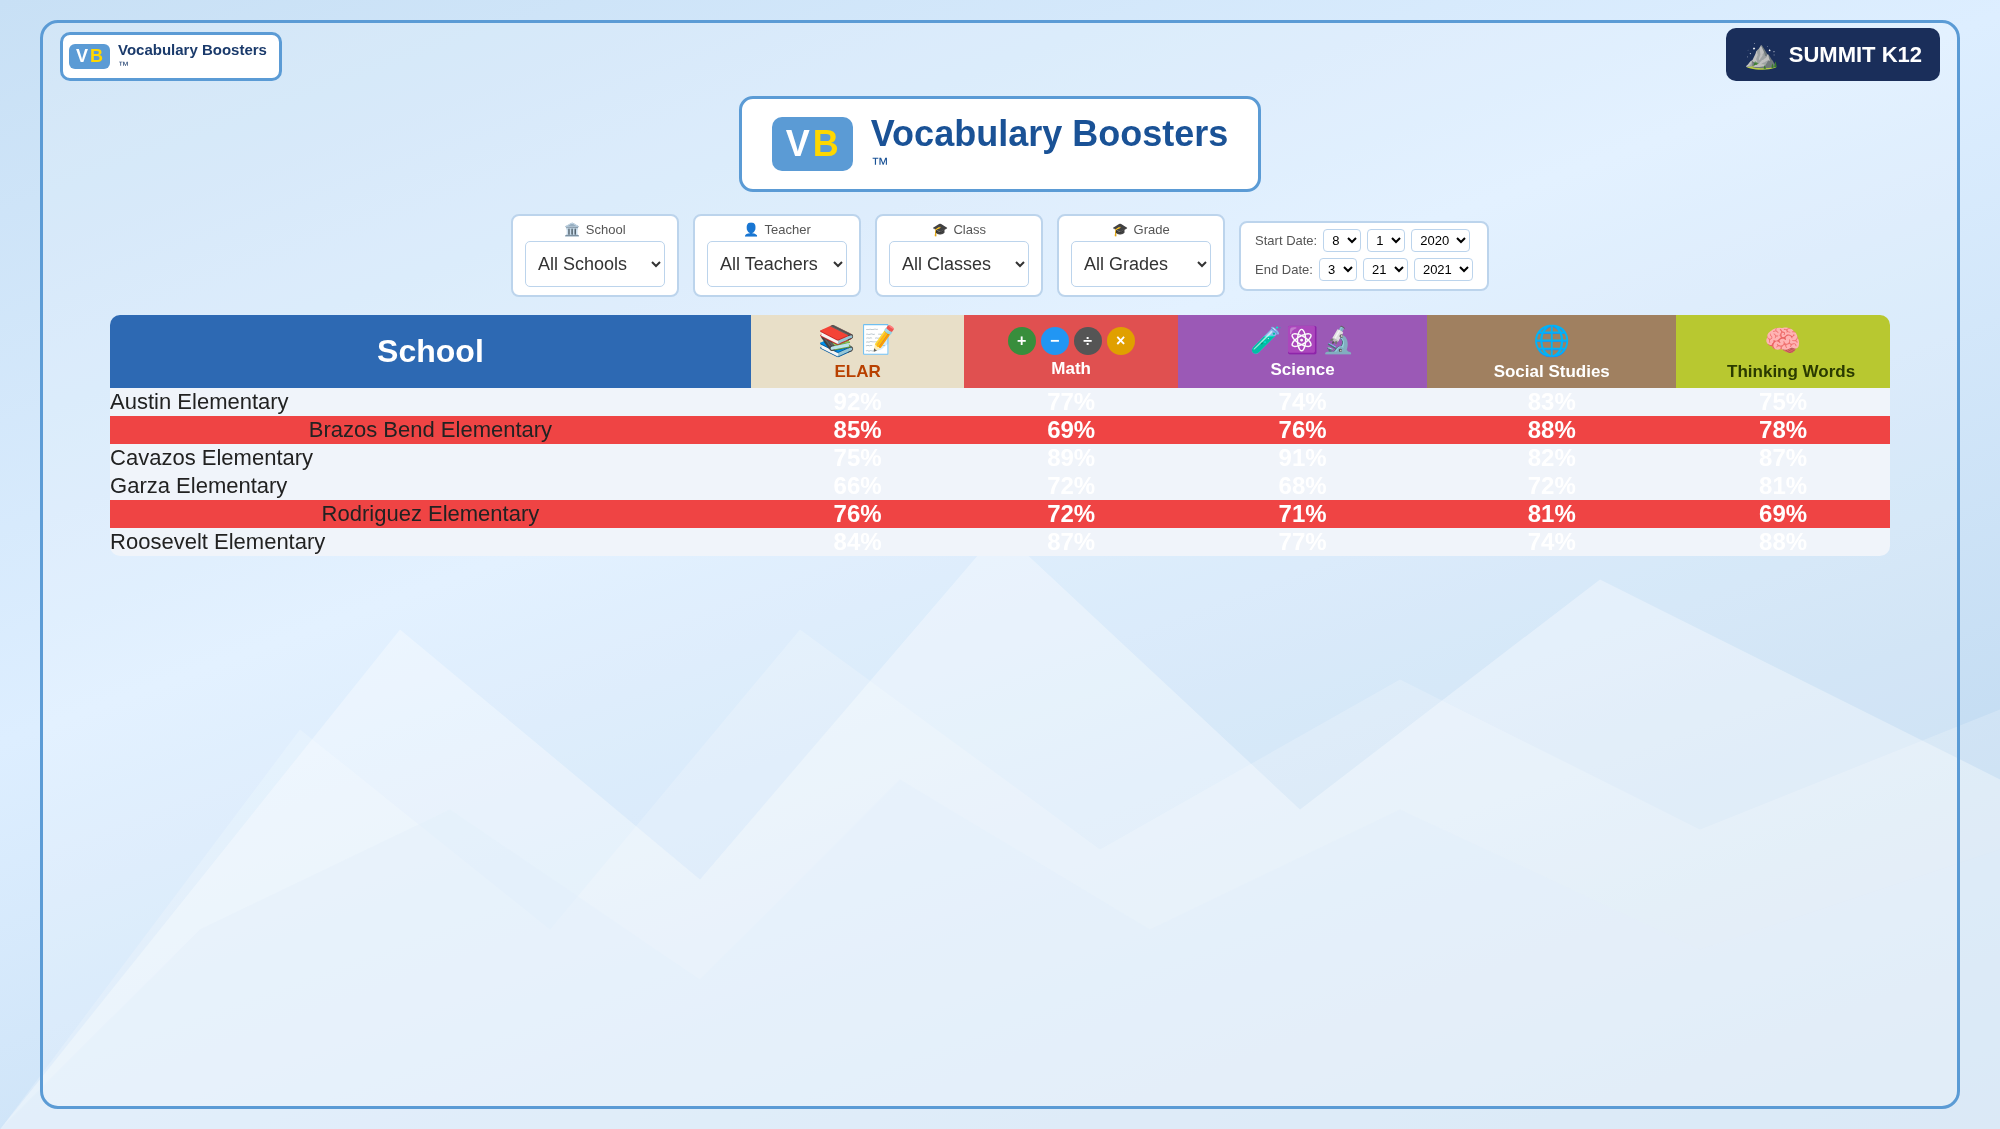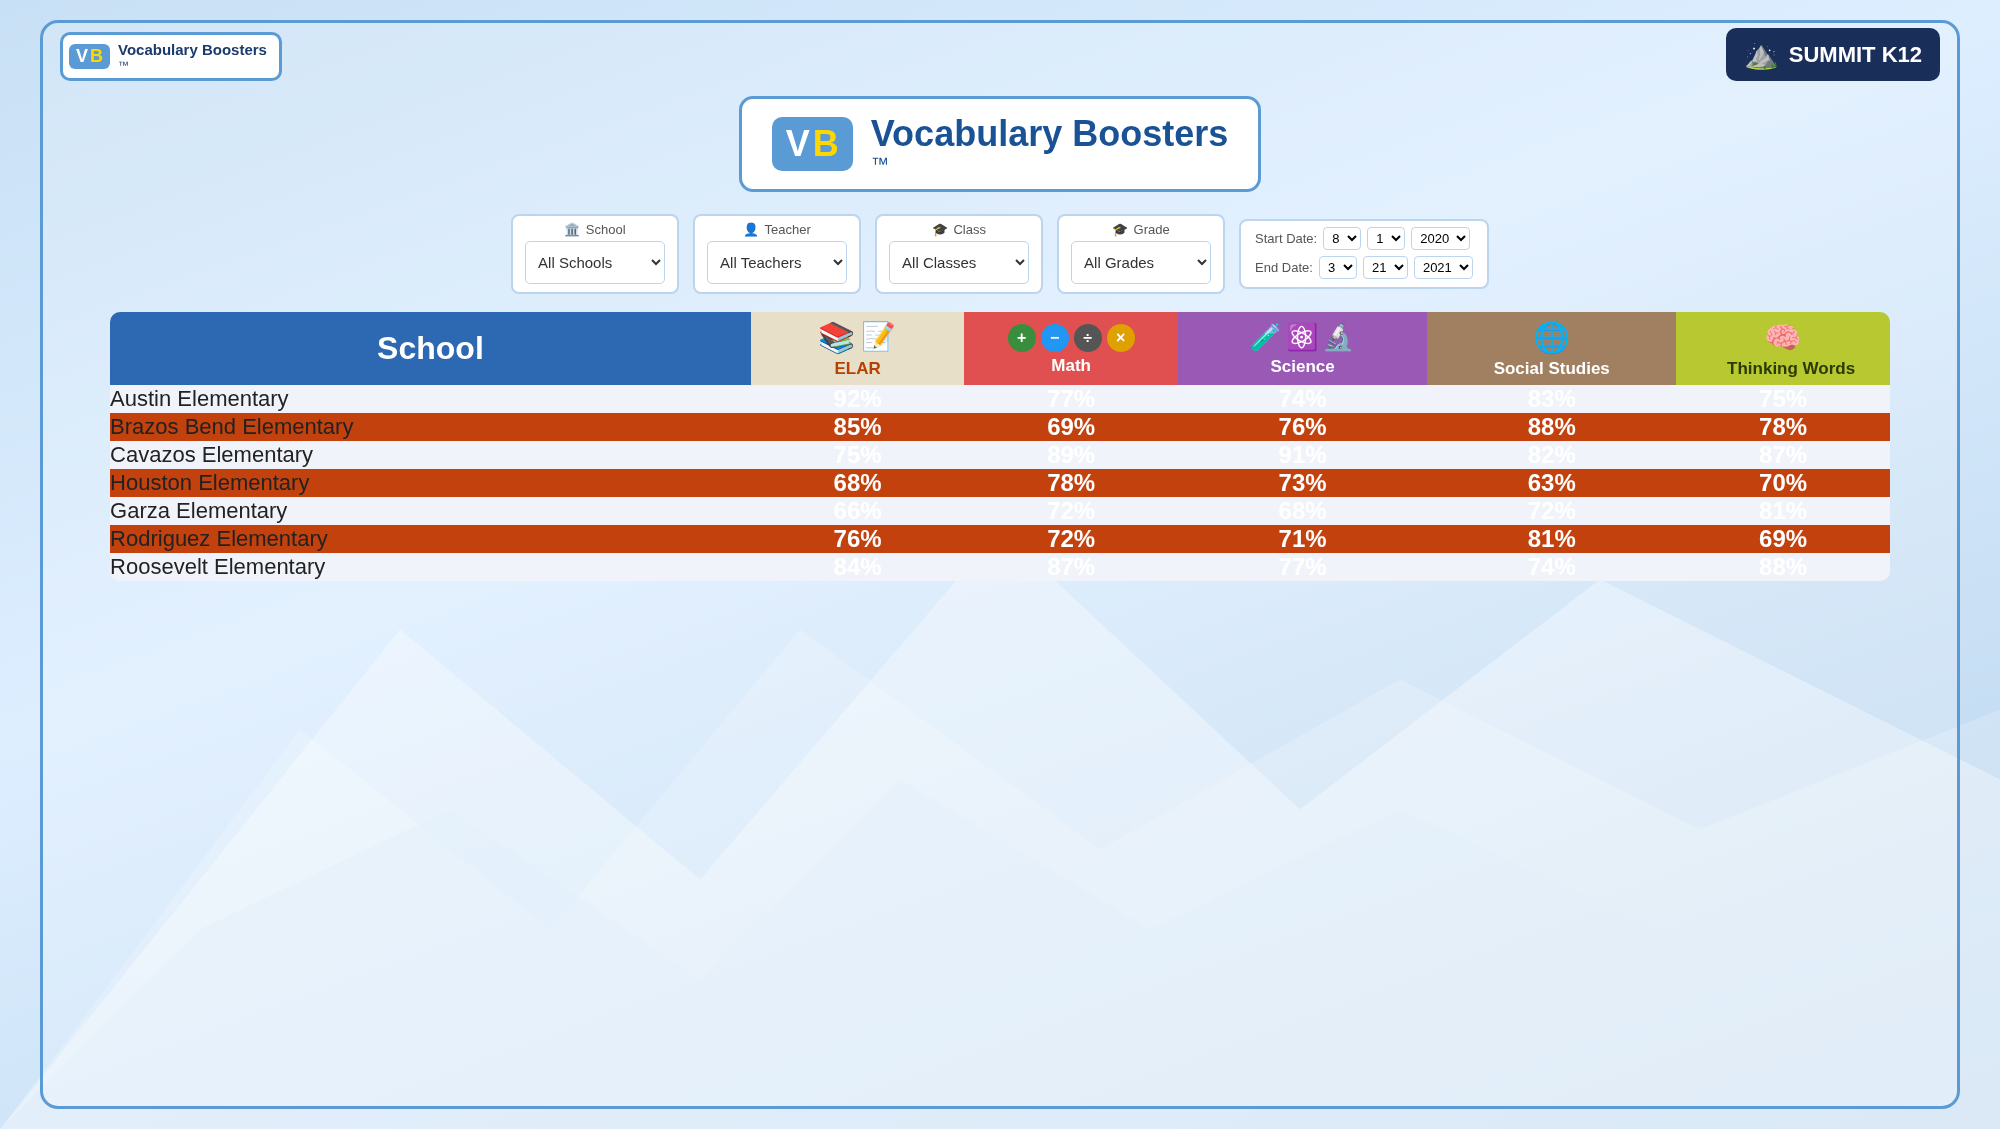--- a/index.html
+++ b/index.html
@@ -136,21 +136,21 @@
       color: #555;
       margin-bottom: 4px;
       display: flex;
       align-items: center;
       gap: 5px;
     }
     .filter-select {
       border: 1px solid #bcd4ec;
       border-radius: 5px;
       padding: 11px 8px;
-      font-size: 15px;
+      font-size: 18px;
       color: #333;
       background: white;
       min-width: 140px;
     }
     .date-group {
       display: flex;
       flex-direction: column;
       gap: 6px;
       background: white;
       border: 2px solid #bcd4ec;
@@ -205,21 +205,21 @@
     }
     
     .elar-header { background: #e8dfc8; }
     .math-header { background: #e05050; }
     .science-header { background: #9b59b6; }
     .social-header { background: #a08060; }
     .thinking-header { background: #b8c830; }
 
     
     .row-even td { background: #f0f4fa; }
-    .row-odd td { background: #c2410c; }
+    .row-odd td { background: #ef4444; text-align: center; }
 
     .td-school {
       font-size: 22px;
       font-weight: 500;
       color: #222;
       padding: 14px 24px;
       margin-top: 25px;
     }
     .td-pct {
       text-align: center;
@@ -458,28 +458,20 @@
           <td class="td-pct pct-yellow">78%</td>
         </tr>
         <tr class="row-even">
           <td class="td-school">Cavazos Elementary</td>
           <td class="td-pct pct-yellow">75%</td>
           <td class="td-pct pct-blue">89%</td>
           <td class="td-pct pct-green-dark">91%</td>
           <td class="td-pct pct-yellow">82%</td>
           <td class="td-pct pct-blue">87%</td>
         </tr>
-        <tr class="row-odd">
-          <td class="td-school">Houston Elementary</td>
-          <td class="td-pct pct-red">68%</td>
-          <td class="td-pct pct-yellow">78%</td>
-          <td class="td-pct pct-yellow">73%</td>
-          <td class="td-pct pct-red">63%</td>
-          <td class="td-pct pct-yellow">70%</td>
-        </tr>
         <tr class="row-even">
           <td class="td-school">Garza Elementary</td>
           <td class="td-pct pct-red">66%</td>
           <td class="td-pct pct-yellow">72%</td>
           <td class="td-pct pct-red">68%</td>
           <td class="td-pct pct-yellow">72%</td>
           <td class="td-pct pct-blue">81%</td>
         </tr>
         <tr class="row-odd">
           <td class="td-school">Rodriguez Elementary</td>

